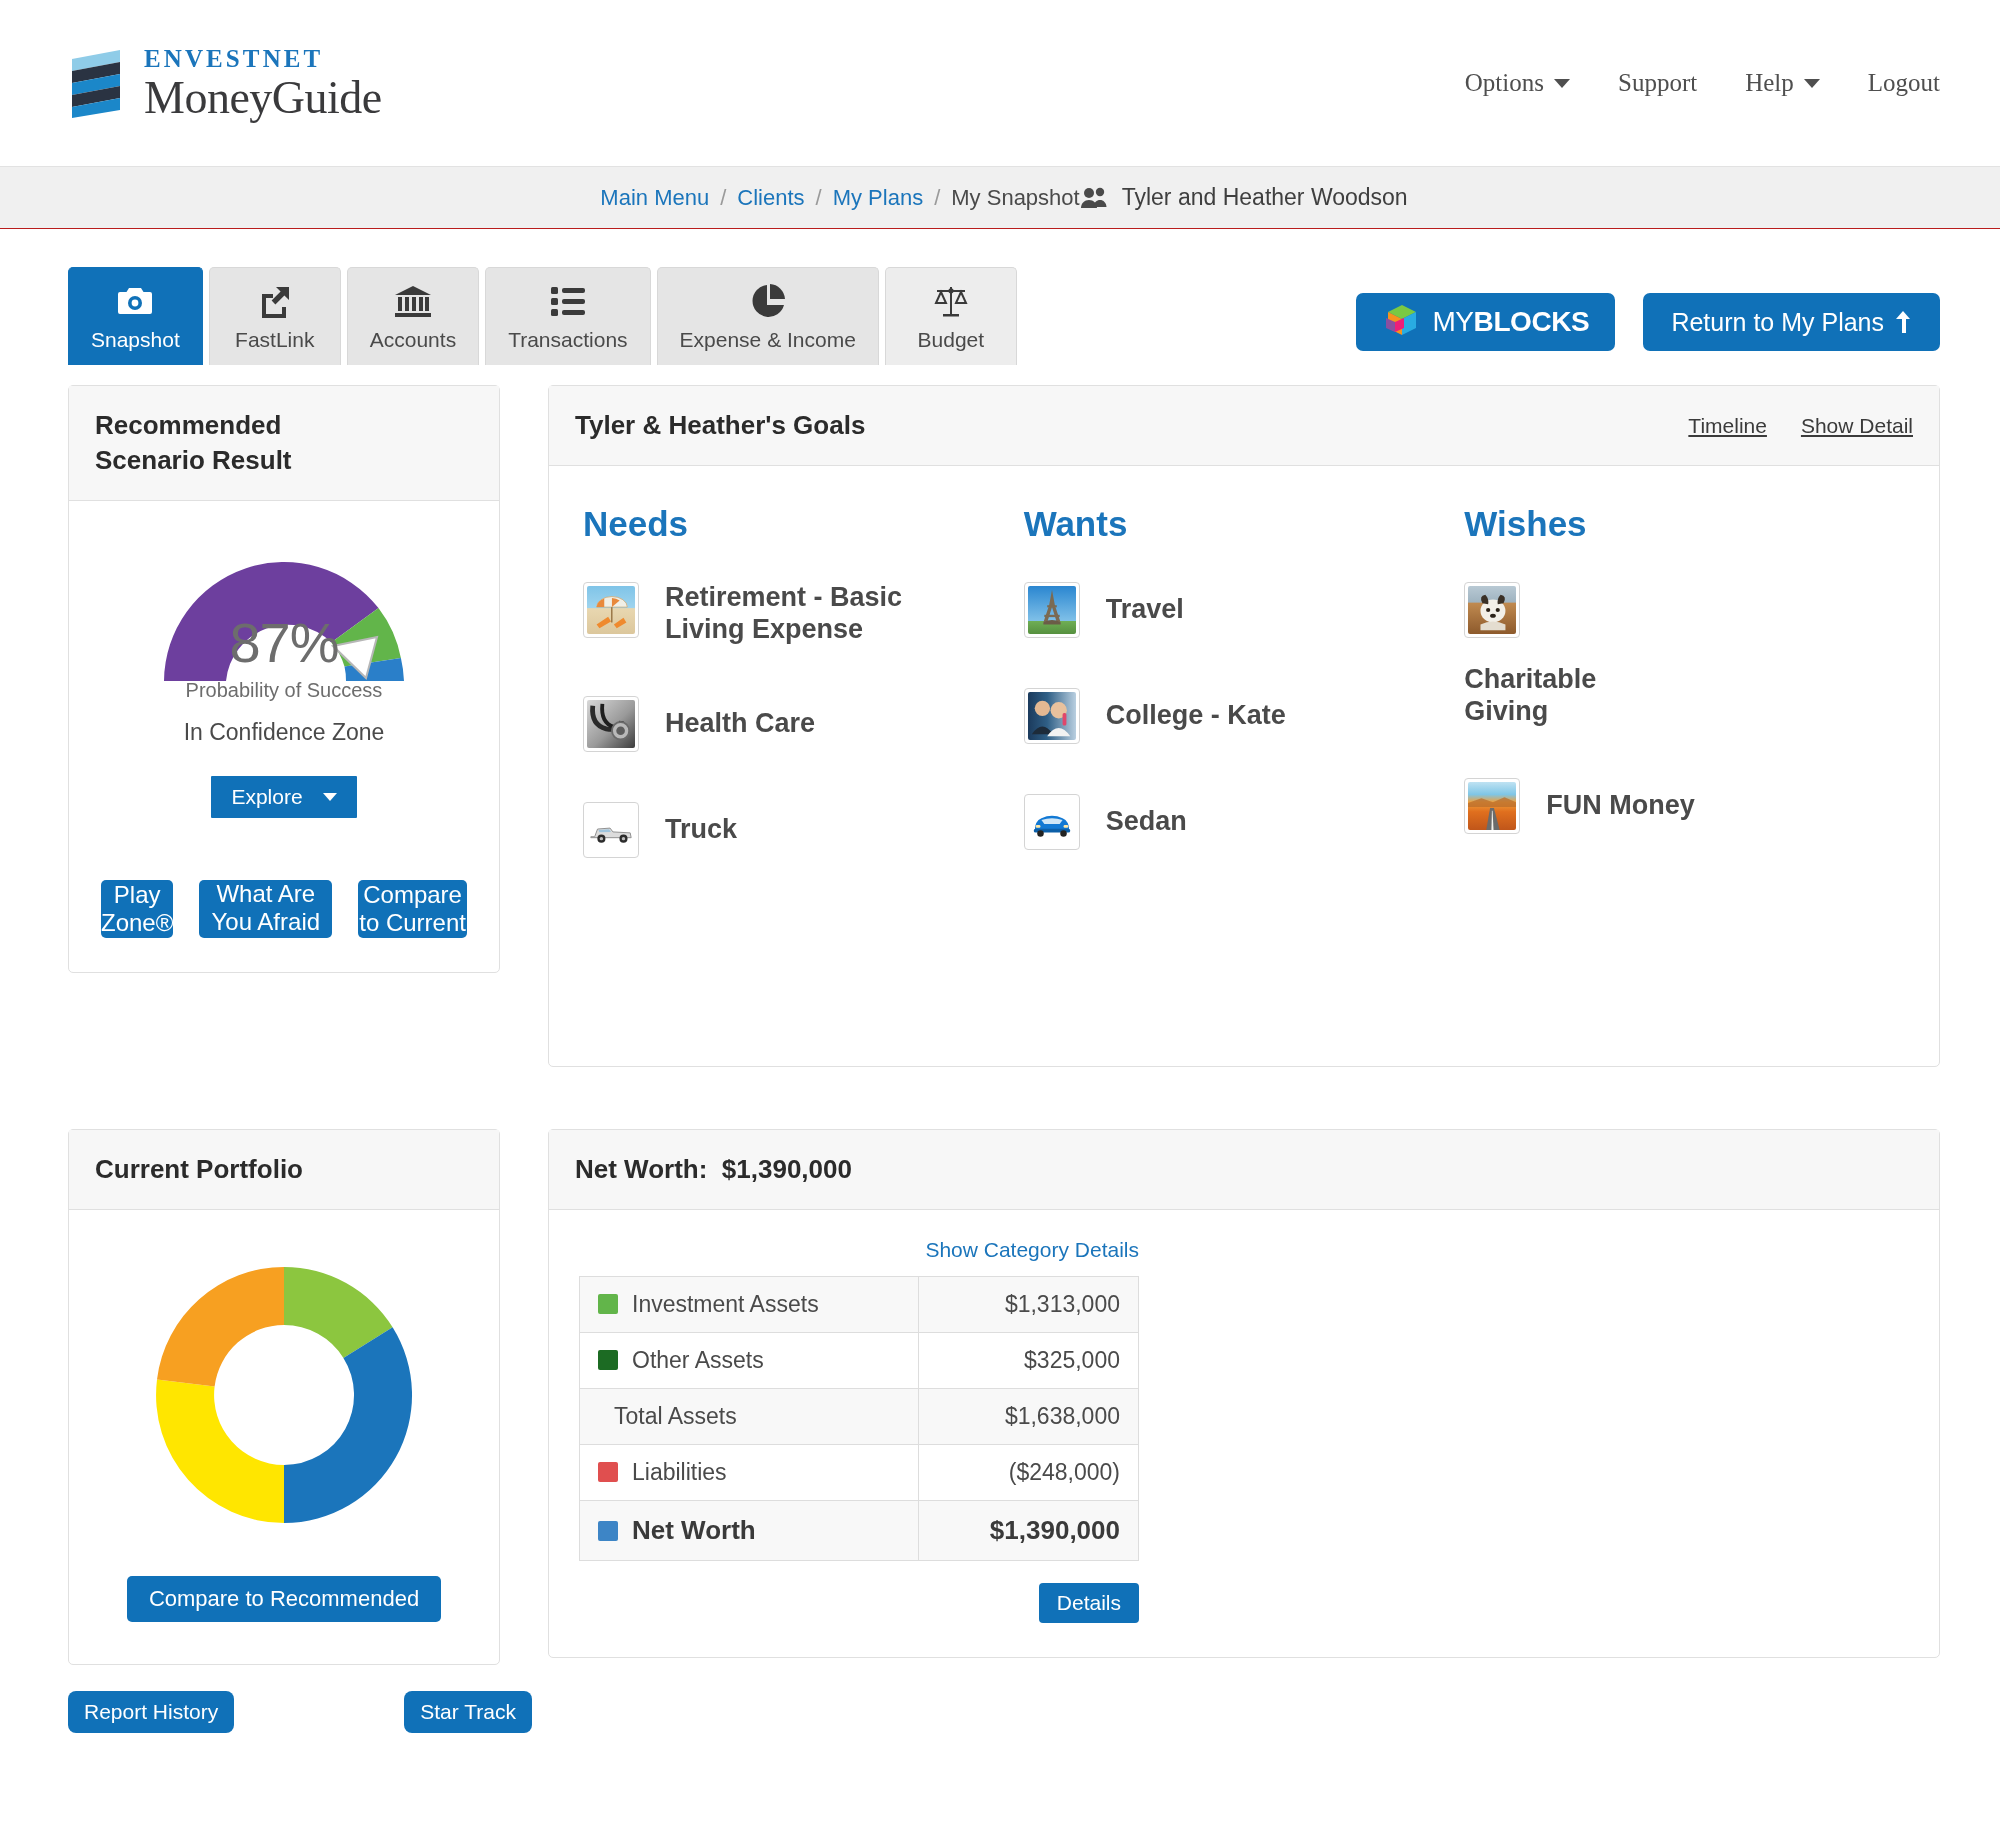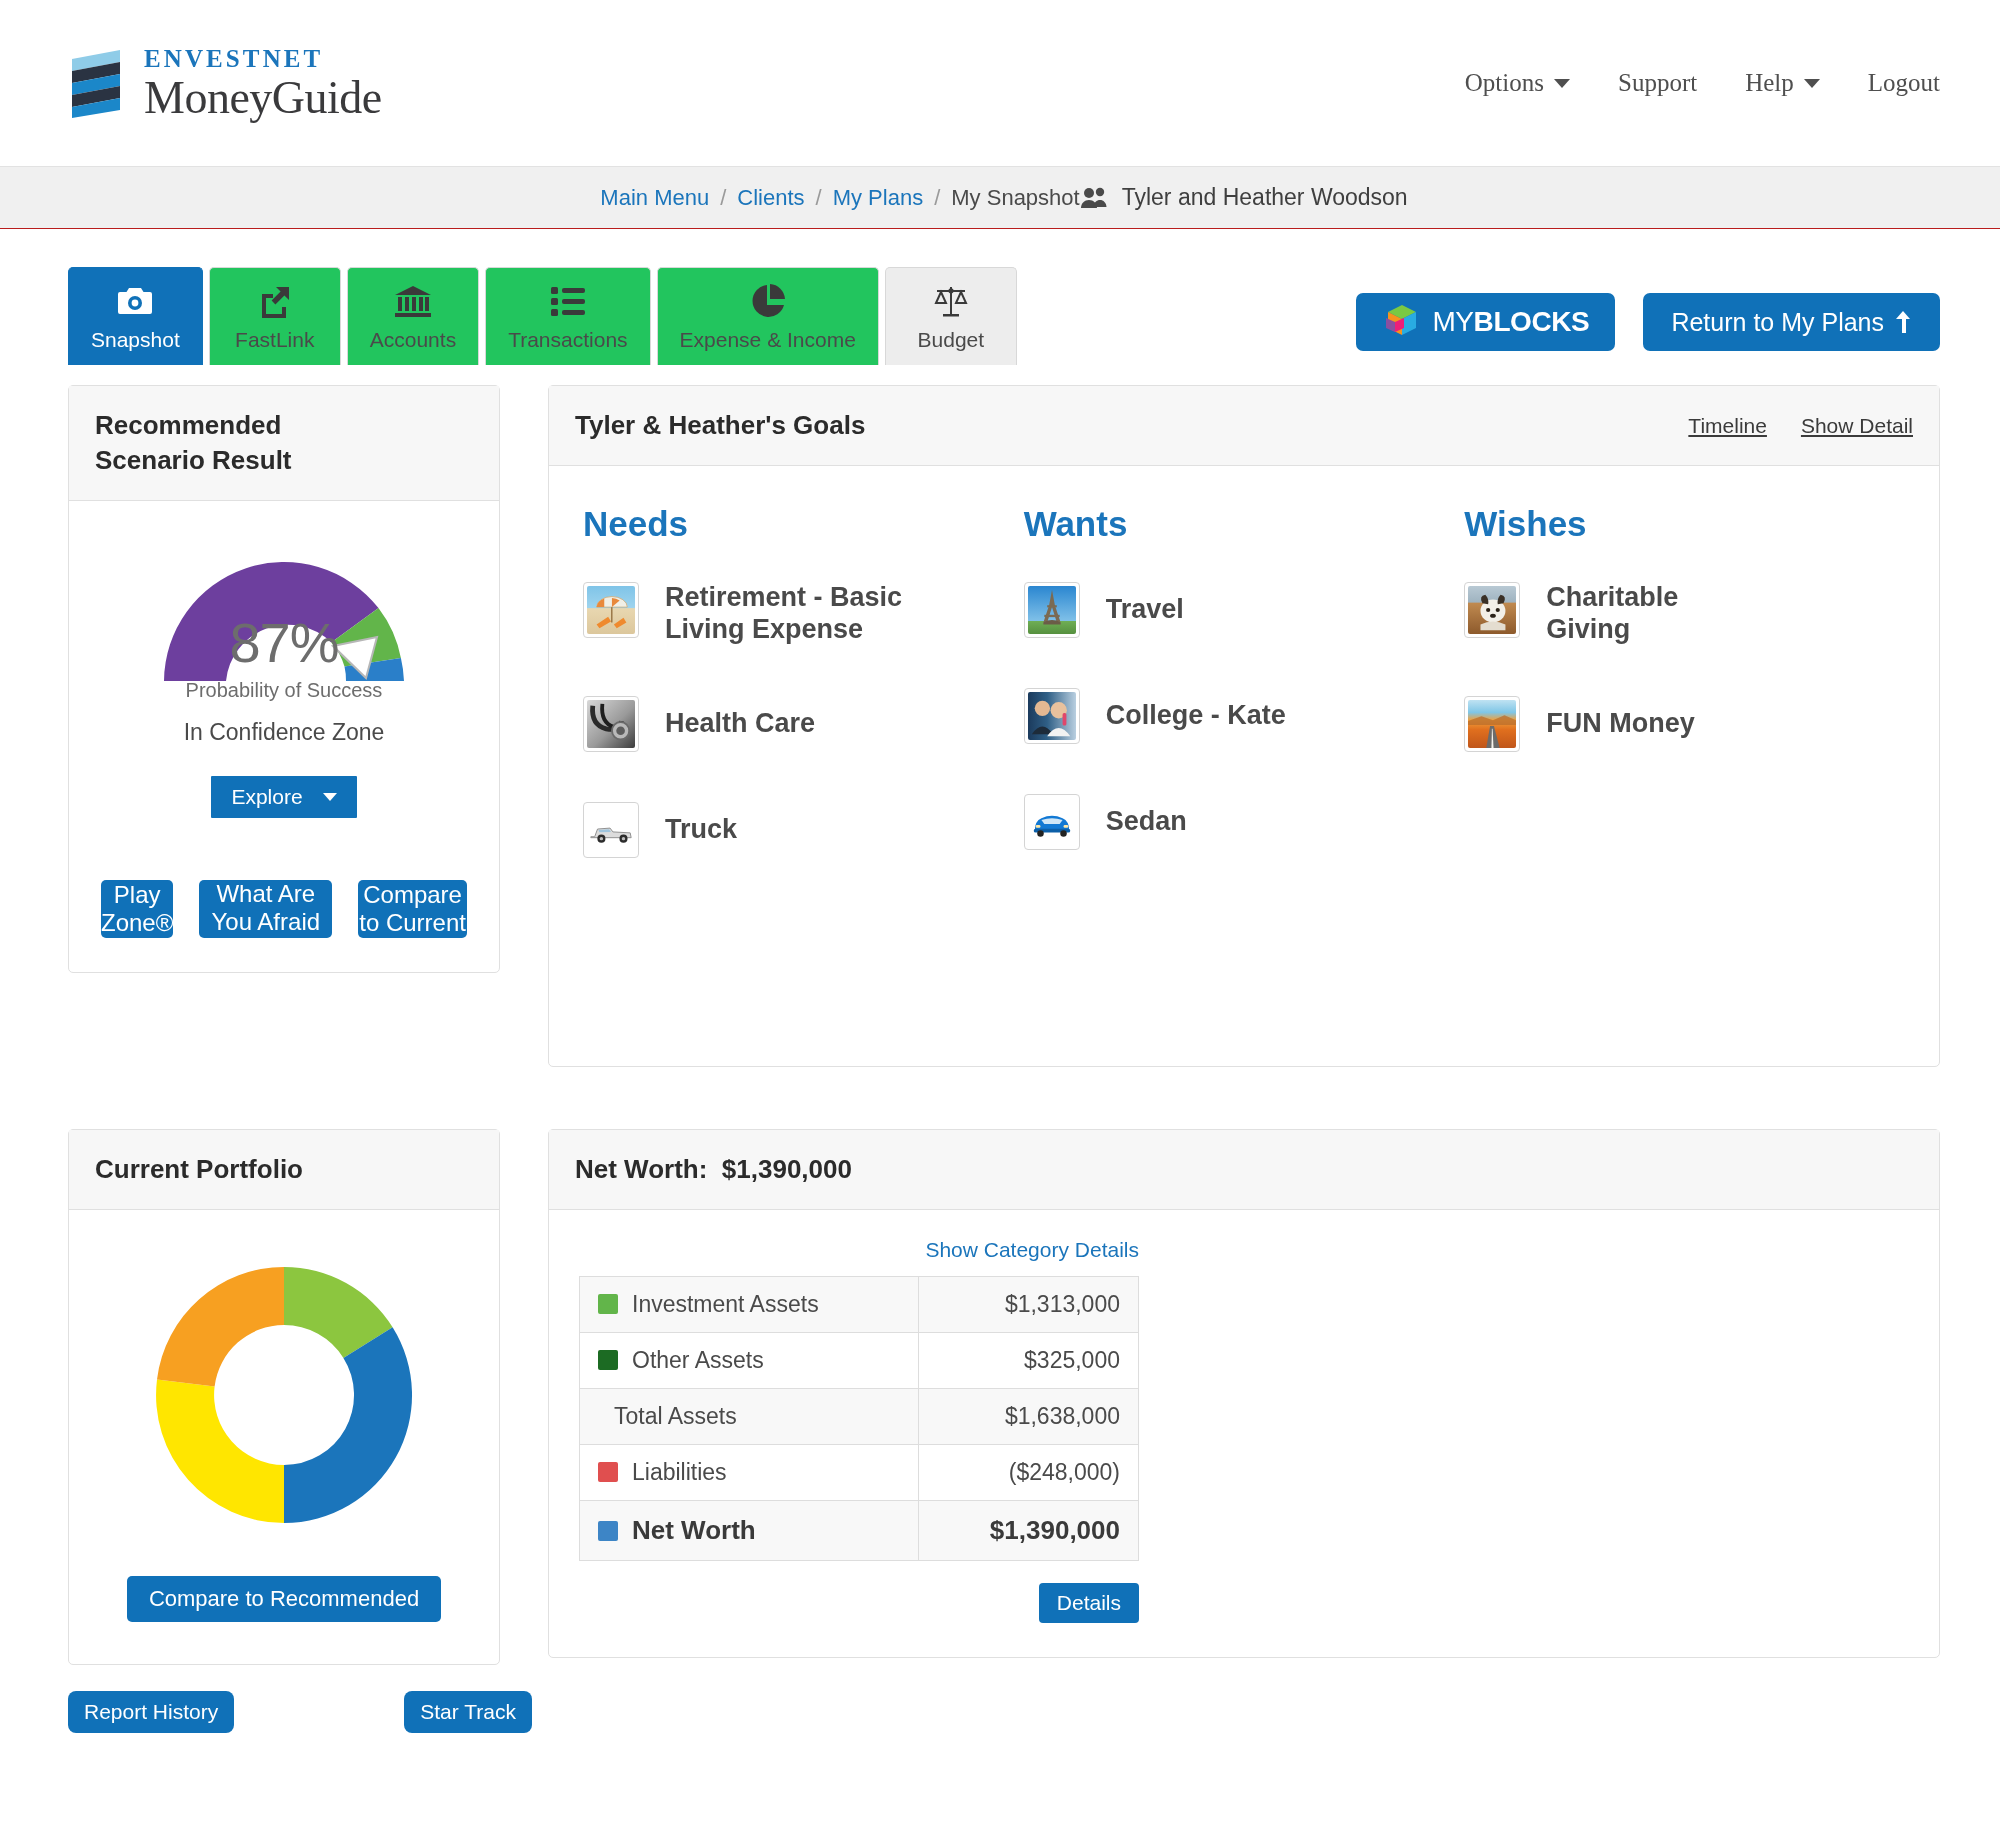--- a/index.html
+++ b/index.html
@@ -49,21 +49,21 @@
   .crumb-current { color: #4a4a4a; }
   .client { display: flex; align-items: center; gap: 14px; font-size: 23px; color: #3f3f3f; }
 
   
   .tabzone {
     padding: 38px 60px 0 68px; display: flex; align-items: flex-end;
     justify-content: space-between;
   }
   .tabs { display: flex; align-items: flex-end; }
   .tab {
-    min-width: 132px; height: 98px; background: #22c55e;
+    min-width: 132px; height: 98px; background: #e5e5e5;
     border: 1px solid #d8d8d8; border-bottom: none;
     border-radius: 5px 5px 0 0; margin-right: 6px;
     display: flex; flex-direction: column; align-items: center; justify-content: center;
     gap: 8px; padding: 0 22px; cursor: pointer;
   }
   .tab-label { font-size: 21px; color: #4a4a4a; white-space: nowrap; }
   .tab.active { background: #1071b8; border-color: #1071b8; }
   .tab.active .tab-label { color: #ffffff; }
   .tab.muted { background: #ededed; }
   .tab-icon { height: 38px; display: flex; align-items: center; justify-content: center; }
@@ -494,21 +494,21 @@
                 </svg>
               </div>
             </div>
             <div class="goal-label">Sedan</div>
           </div>
         </div>
 
         <div class="goal-col">
           <div class="goal-col-head">Wishes</div>
 
-          <div class="goal-item" style="align-items:flex-start;">
+          <div class="goal-item" style="align-items:flex-start;flex-direction:column;">
             <div class="goal-thumb">
               <div class="goal-thumb-inner" style="background:linear-gradient(#b8c9d4 0%,#9fb3c0 34%,#c08a50 35%,#8d5a2c 100%);">
                 <svg width="100%" height="100%" viewBox="0 0 50 50" style="position:absolute;left:0;top:0;">
                   <ellipse cx="26" cy="26" rx="13" ry="12" fill="#f2efe8"></ellipse>
                   <path d="M15 18 q-4 -8 3 -9 q4 4 3 10z" fill="#3a3026"></path>
                   <path d="M37 18 q4 -8 -3 -9 q-4 4 -3 10z" fill="#3a3026"></path>
                   <circle cx="21" cy="25" r="2.2" fill="#2a2118"></circle>
                   <circle cx="31" cy="25" r="2.2" fill="#2a2118"></circle>
                   <ellipse cx="26" cy="31" rx="3" ry="2.2" fill="#2a2118"></ellipse>
                   <path d="M13 40 q13 -6 26 0 L39 46 L13 46z" fill="#e4ddd0"></path>

